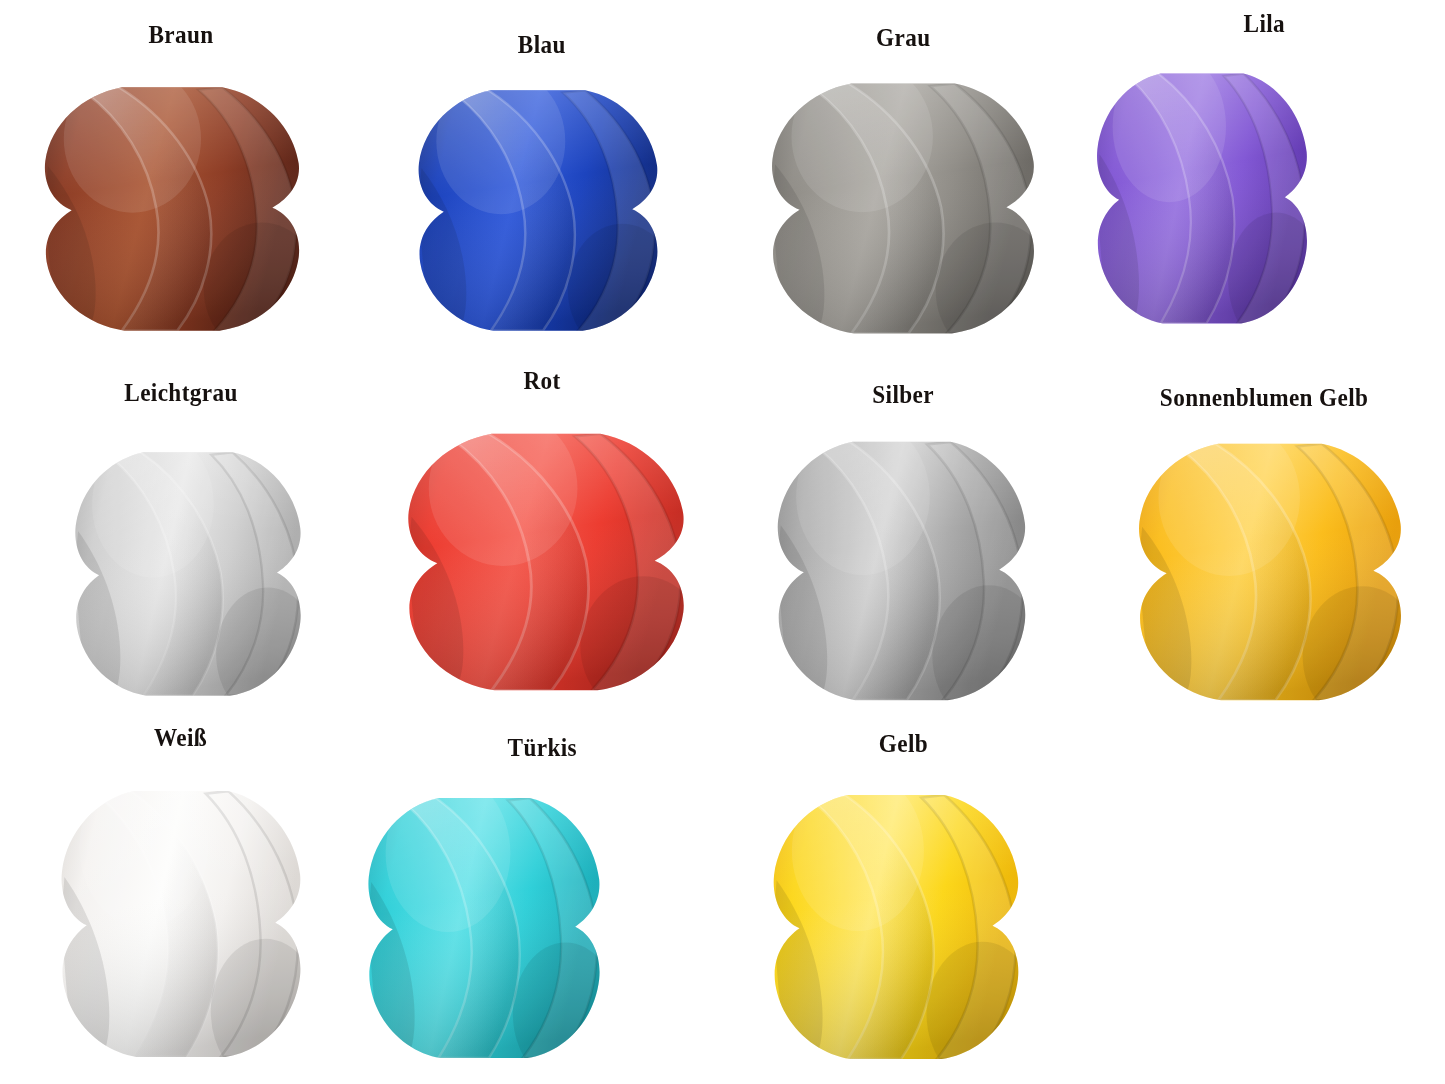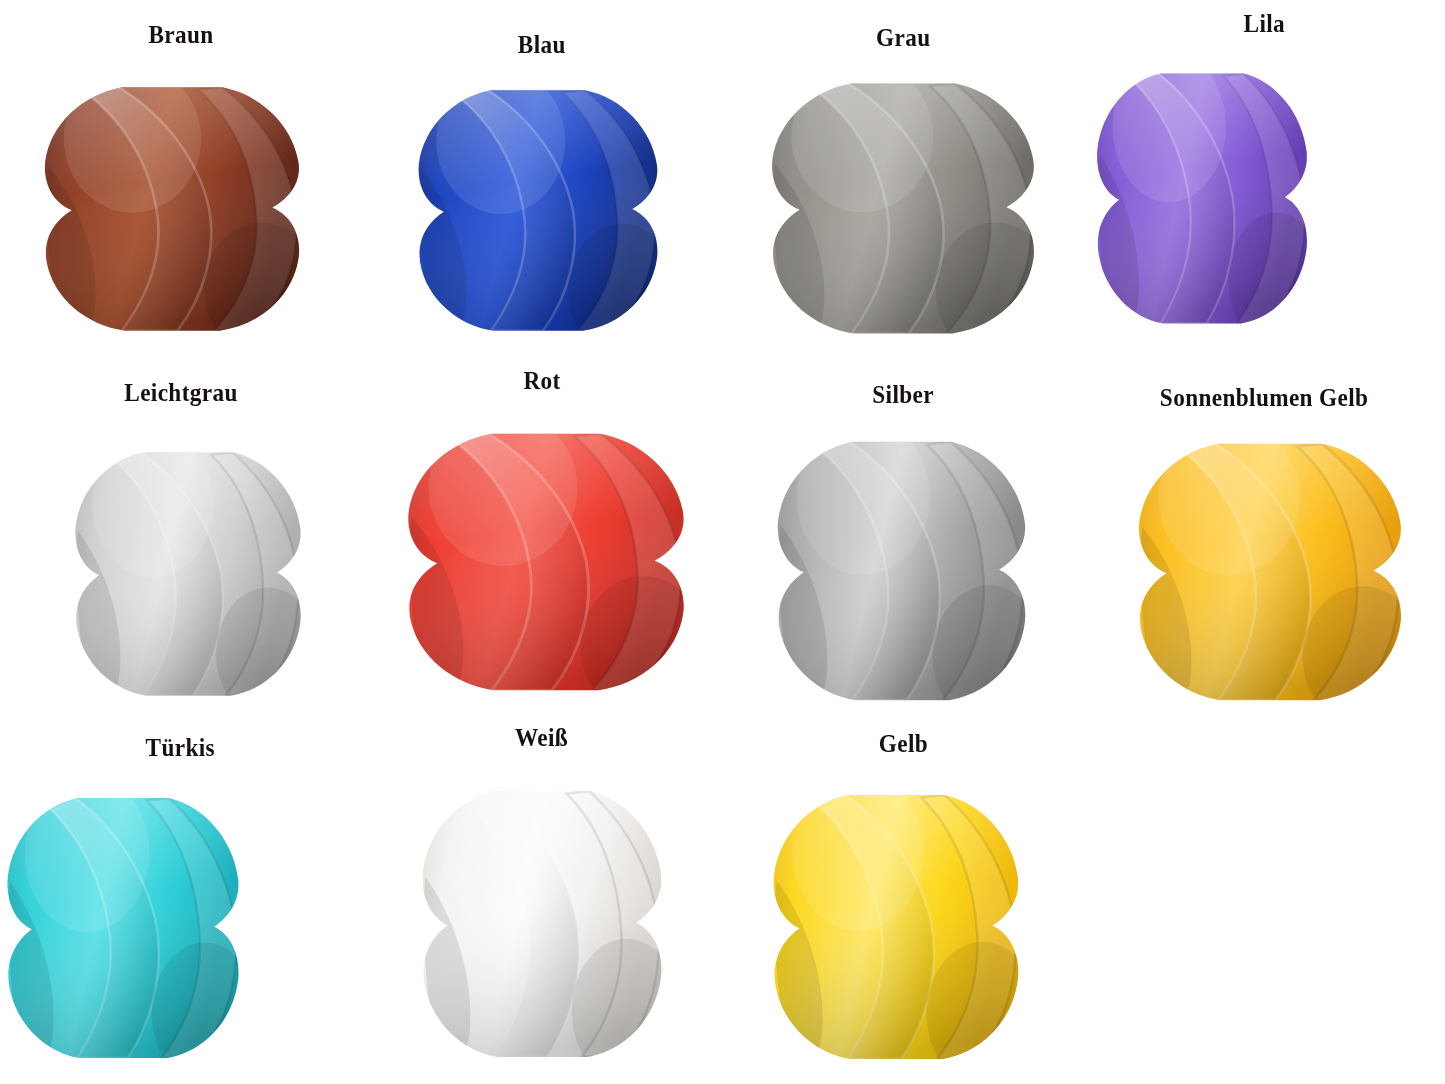--- a/index.html
+++ b/index.html
@@ -364,20 +364,61 @@
       <path d="M 60 6 C 96 30 120 66 128 104 C 134 140 124 176 104 204 L 62 204 C 84 172 94 138 88 104 C 82 66 62 32 34 10 Z" fill="none" stroke="#ffffff" stroke-opacity="0.22" stroke-width="2"></path>
       <path d="M 138 6 C 172 34 192 74 194 112 C 196 152 182 184 160 204 L 132 204 C 154 178 166 146 164 112 C 162 72 148 34 120 8 Z" fill="none" stroke="#000000" stroke-opacity="0.10" stroke-width="2"></path>
       <rect x="0" y="0" width="200" height="210" fill="url(#gvv7)"></rect>
       <ellipse cx="70" cy="48" rx="52" ry="60" fill="#ffffff" opacity="0.10"></ellipse>
       <ellipse cx="168" cy="170" rx="44" ry="54" fill="#000000" opacity="0.08"></ellipse>
     </g>
   </svg>
      </div>
     </div>
     <div class="cell">
+      <div class="swatch-label" style="font-size:25px;margin-top:4px;">Weiß</div>
+     <div class="vase-wrap" style="margin-top:33px;transform:translateX(0px);">
+
+  <svg width="248" height="282" viewBox="0 0 200 210" preserveAspectRatio="none">
+    <defs>
+      <linearGradient id="gv9" x1="0" y1="0" x2="1" y2="0.25">
+        <stop offset="0%" stop-color="#DCD8D4"></stop>
+        <stop offset="16%" stop-color="#F4F2F0"></stop>
+        <stop offset="48%" stop-color="#FDFDFC"></stop>
+        <stop offset="74%" stop-color="#F4F2F0"></stop>
+        <stop offset="100%" stop-color="#DCD8D4"></stop>
+      </linearGradient>
+      <linearGradient id="gvv9" x1="0" y1="0" x2="0.15" y2="1">
+        <stop offset="0%" stop-color="#ffffff" stop-opacity="0.22"></stop>
+        <stop offset="45%" stop-color="#ffffff" stop-opacity="0.02"></stop>
+        <stop offset="100%" stop-color="#000000" stop-opacity="0.16"></stop>
+      </linearGradient>
+      <linearGradient id="gbv9" x1="0" y1="0" x2="1" y2="0.6">
+        <stop offset="0%" stop-color="#ffffff" stop-opacity="0.30"></stop>
+        <stop offset="55%" stop-color="#ffffff" stop-opacity="0.05"></stop>
+        <stop offset="100%" stop-color="#000000" stop-opacity="0.10"></stop>
+      </linearGradient>
+      <clipPath id="cv9">
+              <path d="M 62 6 L 138 6 C 168 12 192 38 196 68 C 198 86 186 98 176 104 C 190 110 198 126 196 144 C 192 176 166 200 136 204 L 64 204 C 36 200 10 178 5 148 C 2 128 12 114 24 106 C 10 100 2 84 4 66 C 8 36 32 12 62 6 Z"></path>
+            </clipPath>
+    </defs>
+    <path d="M 62 6 L 138 6 C 168 12 192 38 196 68 C 198 86 186 98 176 104 C 190 110 198 126 196 144 C 192 176 166 200 136 204 L 64 204 C 36 200 10 178 5 148 C 2 128 12 114 24 106 C 10 100 2 84 4 66 C 8 36 32 12 62 6 Z" fill="url(#gv9)"></path>
+    <g clip-path="url(#cv9)">
+      <path d="M 60 6 C 96 30 120 66 128 104 C 134 140 124 176 104 204 L 62 204 C 84 172 94 138 88 104 C 82 66 62 32 34 10 Z" fill="url(#gbv9)"></path>
+      <path d="M 138 6 C 172 34 192 74 194 112 C 196 152 182 184 160 204 L 132 204 C 154 178 166 146 164 112 C 162 72 148 34 120 8 Z" fill="#ffffff" opacity="0.13"></path>
+      <path d="M 6 70 C 26 96 40 130 42 166 C 43 186 40 198 36 204 L 12 190 C 8 160 4 120 4 92 Z" fill="#000000" opacity="0.10"></path>
+      <path d="M 60 6 C 96 30 120 66 128 104 C 134 140 124 176 104 204 L 62 204 C 84 172 94 138 88 104 C 82 66 62 32 34 10 Z" fill="none" stroke="#ffffff" stroke-opacity="0.22" stroke-width="2"></path>
+      <path d="M 138 6 C 172 34 192 74 194 112 C 196 152 182 184 160 204 L 132 204 C 154 178 166 146 164 112 C 162 72 148 34 120 8 Z" fill="none" stroke="#000000" stroke-opacity="0.10" stroke-width="2"></path>
+      <rect x="0" y="0" width="200" height="210" fill="url(#gvv9)"></rect>
+      <ellipse cx="70" cy="48" rx="52" ry="60" fill="#ffffff" opacity="0.10"></ellipse>
+      <ellipse cx="168" cy="170" rx="44" ry="54" fill="#000000" opacity="0.08"></ellipse>
+    </g>
+  </svg>
+     </div>
+    </div>
+    <div class="cell">
       <div class="swatch-label" style="font-size:25px;margin-top:14px;">Türkis</div>
      <div class="vase-wrap" style="margin-top:30px;transform:translateX(-58px);">
 
   <svg width="240" height="276" viewBox="0 0 200 210" preserveAspectRatio="none">
     <defs>
       <linearGradient id="gv8" x1="0" y1="0" x2="1" y2="0.25">
         <stop offset="0%" stop-color="#18AEBA"></stop>
         <stop offset="16%" stop-color="#2CCFD8"></stop>
         <stop offset="48%" stop-color="#5CE2E8"></stop>
         <stop offset="74%" stop-color="#2CCFD8"></stop>
@@ -405,61 +446,20 @@
       <path d="M 60 6 C 96 30 120 66 128 104 C 134 140 124 176 104 204 L 62 204 C 84 172 94 138 88 104 C 82 66 62 32 34 10 Z" fill="none" stroke="#ffffff" stroke-opacity="0.22" stroke-width="2"></path>
       <path d="M 138 6 C 172 34 192 74 194 112 C 196 152 182 184 160 204 L 132 204 C 154 178 166 146 164 112 C 162 72 148 34 120 8 Z" fill="none" stroke="#000000" stroke-opacity="0.10" stroke-width="2"></path>
       <rect x="0" y="0" width="200" height="210" fill="url(#gvv8)"></rect>
       <ellipse cx="70" cy="48" rx="52" ry="60" fill="#ffffff" opacity="0.10"></ellipse>
       <ellipse cx="168" cy="170" rx="44" ry="54" fill="#000000" opacity="0.08"></ellipse>
     </g>
   </svg>
      </div>
     </div>
     <div class="cell">
-      <div class="swatch-label" style="font-size:25px;margin-top:4px;">Weiß</div>
-     <div class="vase-wrap" style="margin-top:33px;transform:translateX(0px);">
-
-  <svg width="248" height="282" viewBox="0 0 200 210" preserveAspectRatio="none">
-    <defs>
-      <linearGradient id="gv9" x1="0" y1="0" x2="1" y2="0.25">
-        <stop offset="0%" stop-color="#DCD8D4"></stop>
-        <stop offset="16%" stop-color="#F4F2F0"></stop>
-        <stop offset="48%" stop-color="#FDFDFC"></stop>
-        <stop offset="74%" stop-color="#F4F2F0"></stop>
-        <stop offset="100%" stop-color="#DCD8D4"></stop>
-      </linearGradient>
-      <linearGradient id="gvv9" x1="0" y1="0" x2="0.15" y2="1">
-        <stop offset="0%" stop-color="#ffffff" stop-opacity="0.22"></stop>
-        <stop offset="45%" stop-color="#ffffff" stop-opacity="0.02"></stop>
-        <stop offset="100%" stop-color="#000000" stop-opacity="0.16"></stop>
-      </linearGradient>
-      <linearGradient id="gbv9" x1="0" y1="0" x2="1" y2="0.6">
-        <stop offset="0%" stop-color="#ffffff" stop-opacity="0.30"></stop>
-        <stop offset="55%" stop-color="#ffffff" stop-opacity="0.05"></stop>
-        <stop offset="100%" stop-color="#000000" stop-opacity="0.10"></stop>
-      </linearGradient>
-      <clipPath id="cv9">
-              <path d="M 62 6 L 138 6 C 168 12 192 38 196 68 C 198 86 186 98 176 104 C 190 110 198 126 196 144 C 192 176 166 200 136 204 L 64 204 C 36 200 10 178 5 148 C 2 128 12 114 24 106 C 10 100 2 84 4 66 C 8 36 32 12 62 6 Z"></path>
-            </clipPath>
-    </defs>
-    <path d="M 62 6 L 138 6 C 168 12 192 38 196 68 C 198 86 186 98 176 104 C 190 110 198 126 196 144 C 192 176 166 200 136 204 L 64 204 C 36 200 10 178 5 148 C 2 128 12 114 24 106 C 10 100 2 84 4 66 C 8 36 32 12 62 6 Z" fill="url(#gv9)"></path>
-    <g clip-path="url(#cv9)">
-      <path d="M 60 6 C 96 30 120 66 128 104 C 134 140 124 176 104 204 L 62 204 C 84 172 94 138 88 104 C 82 66 62 32 34 10 Z" fill="url(#gbv9)"></path>
-      <path d="M 138 6 C 172 34 192 74 194 112 C 196 152 182 184 160 204 L 132 204 C 154 178 166 146 164 112 C 162 72 148 34 120 8 Z" fill="#ffffff" opacity="0.13"></path>
-      <path d="M 6 70 C 26 96 40 130 42 166 C 43 186 40 198 36 204 L 12 190 C 8 160 4 120 4 92 Z" fill="#000000" opacity="0.10"></path>
-      <path d="M 60 6 C 96 30 120 66 128 104 C 134 140 124 176 104 204 L 62 204 C 84 172 94 138 88 104 C 82 66 62 32 34 10 Z" fill="none" stroke="#ffffff" stroke-opacity="0.22" stroke-width="2"></path>
-      <path d="M 138 6 C 172 34 192 74 194 112 C 196 152 182 184 160 204 L 132 204 C 154 178 166 146 164 112 C 162 72 148 34 120 8 Z" fill="none" stroke="#000000" stroke-opacity="0.10" stroke-width="2"></path>
-      <rect x="0" y="0" width="200" height="210" fill="url(#gvv9)"></rect>
-      <ellipse cx="70" cy="48" rx="52" ry="60" fill="#ffffff" opacity="0.10"></ellipse>
-      <ellipse cx="168" cy="170" rx="44" ry="54" fill="#000000" opacity="0.08"></ellipse>
-    </g>
-  </svg>
-     </div>
-    </div>
-    <div class="cell">
       <div class="swatch-label" style="font-size:25px;margin-top:10px;">Gelb</div>
      <div class="vase-wrap" style="margin-top:31px;transform:translateX(-7px);">
 
   <svg width="254" height="280" viewBox="0 0 200 210" preserveAspectRatio="none">
     <defs>
       <linearGradient id="gv10" x1="0" y1="0" x2="1" y2="0.25">
         <stop offset="0%" stop-color="#EEB705"></stop>
         <stop offset="16%" stop-color="#FCD616"></stop>
         <stop offset="48%" stop-color="#FFE968"></stop>
         <stop offset="74%" stop-color="#FCD616"></stop>

